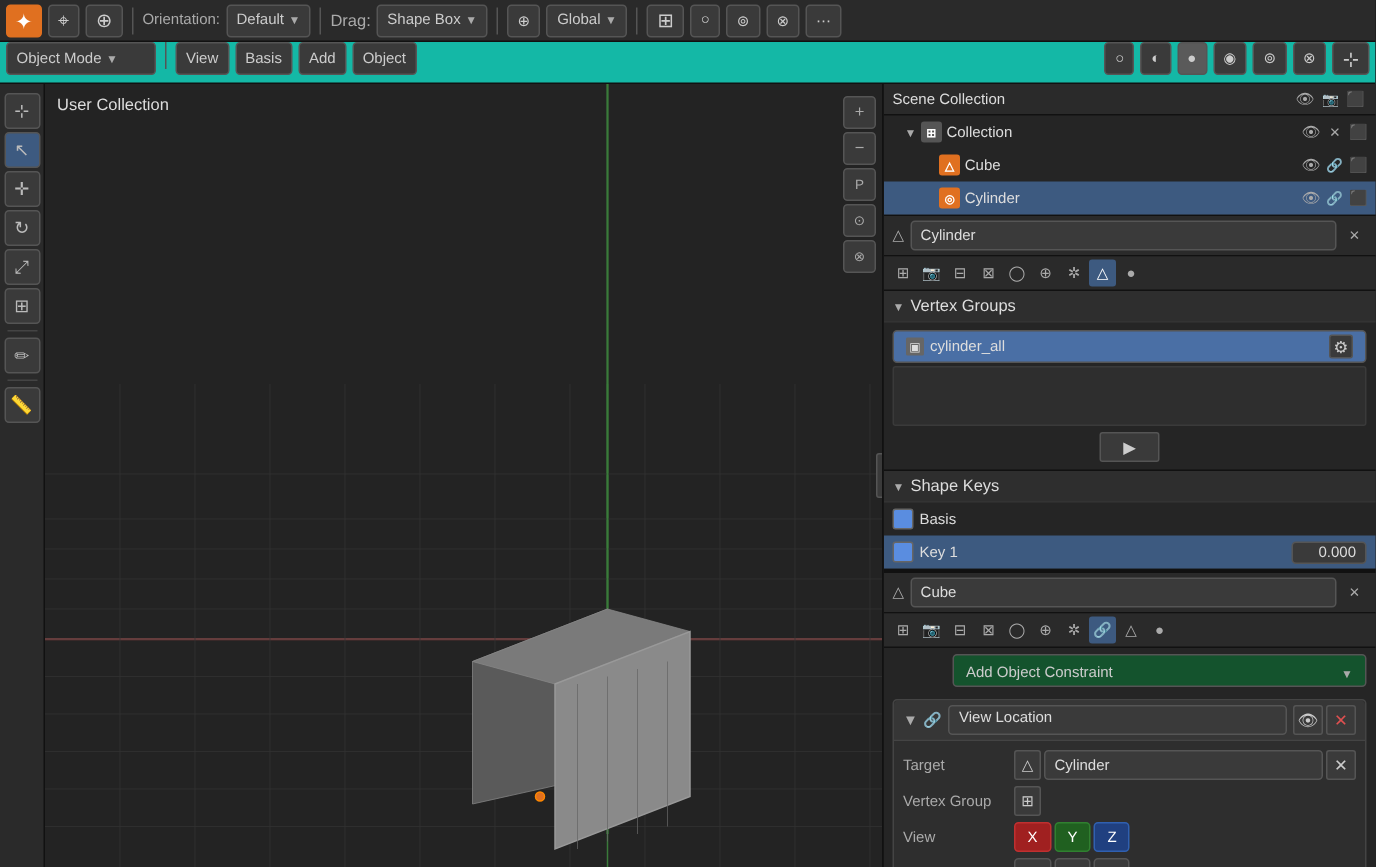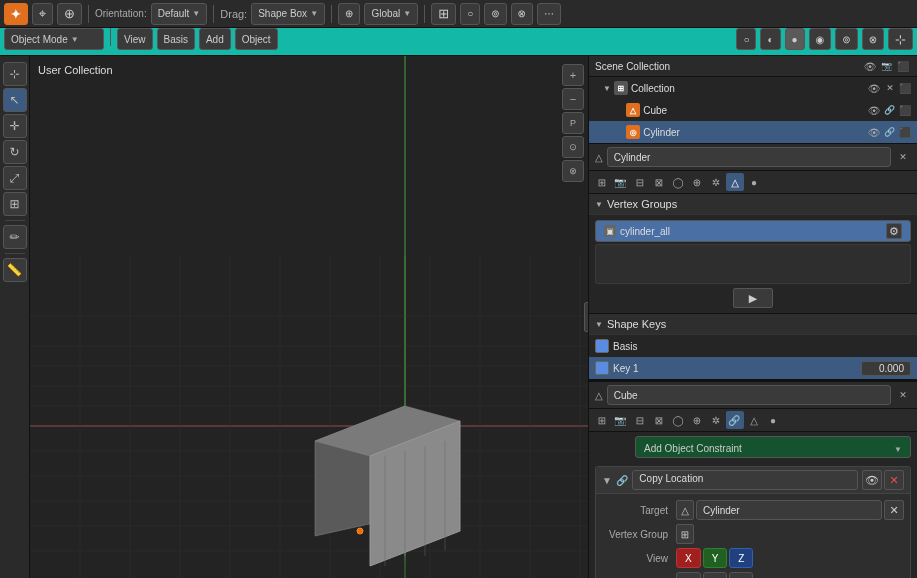--- a/index.html
+++ b/index.html
@@ -302,21 +302,20 @@
       display: flex;
       align-items: center;
       padding: 2px 0;
       gap: 4px;
       min-height: 22px;
     }
     .c-label {
       color: #aaa;
       font-size: 10px;
       min-width: 70px;
-      text-align: right;
       padding-right: 4px;
     }
     .c-field {
       flex: 1;
       background: #3a3a3a;
       border: 1px solid #555;
       border-radius: 3px;
       color: #ddd;
       font-size: 10px;
       padding: 2px 6px;
@@ -699,21 +698,21 @@
           <span>Add Object Constraint</span>
           <span class="chevron">▼</span>
         </div>
       </div>
 
       <div class="constraint-item">
         <div class="constraint-item-header">
           <span style="font-size:10px;color:#aaa;cursor:pointer;">▼</span>
           <span style="font-size:10px;color:#aaa;">🔗</span>
           <div class="constraint-name-field">
-            <span>Copy Location</span>
+            <span>View Location</span>
           </div>
           <div class="constraint-actions">
             <div class="icon-btn">👁</div>
             <div class="icon-btn red">✕</div>
           </div>
         </div>
 
         <div class="constraint-body">
 
           <div class="constraint-row">

